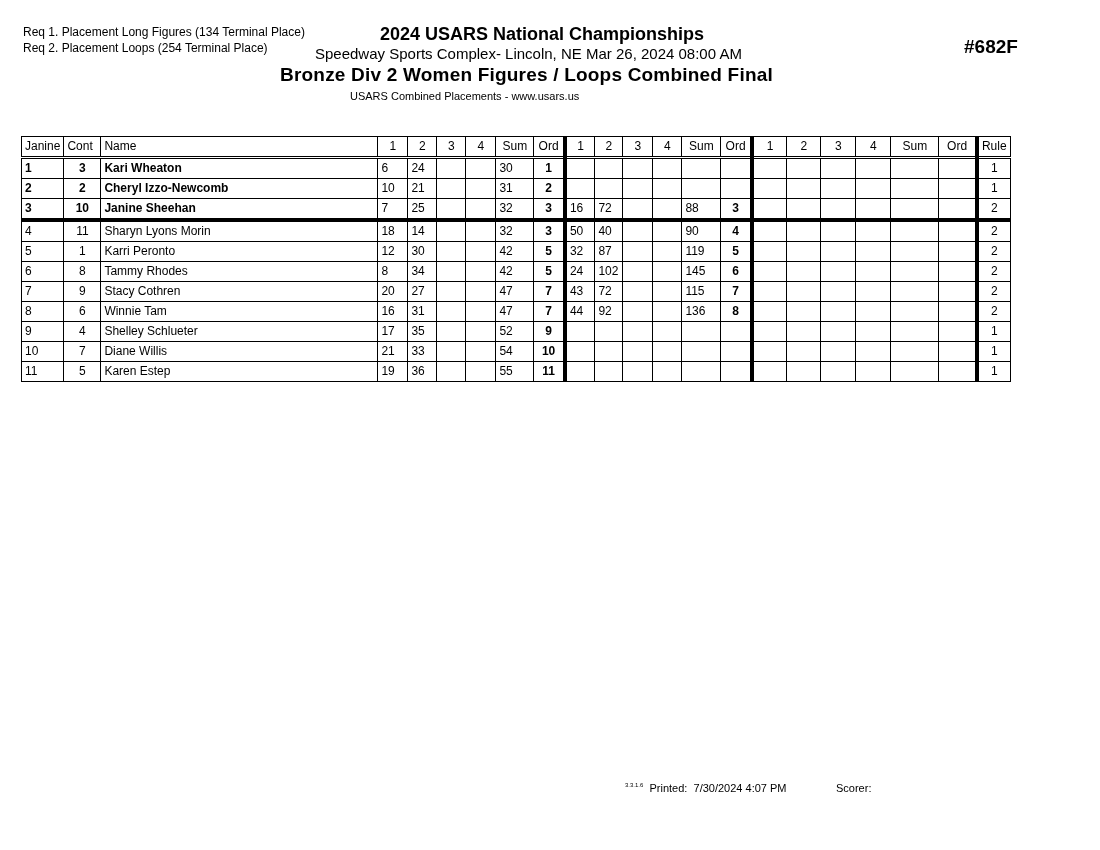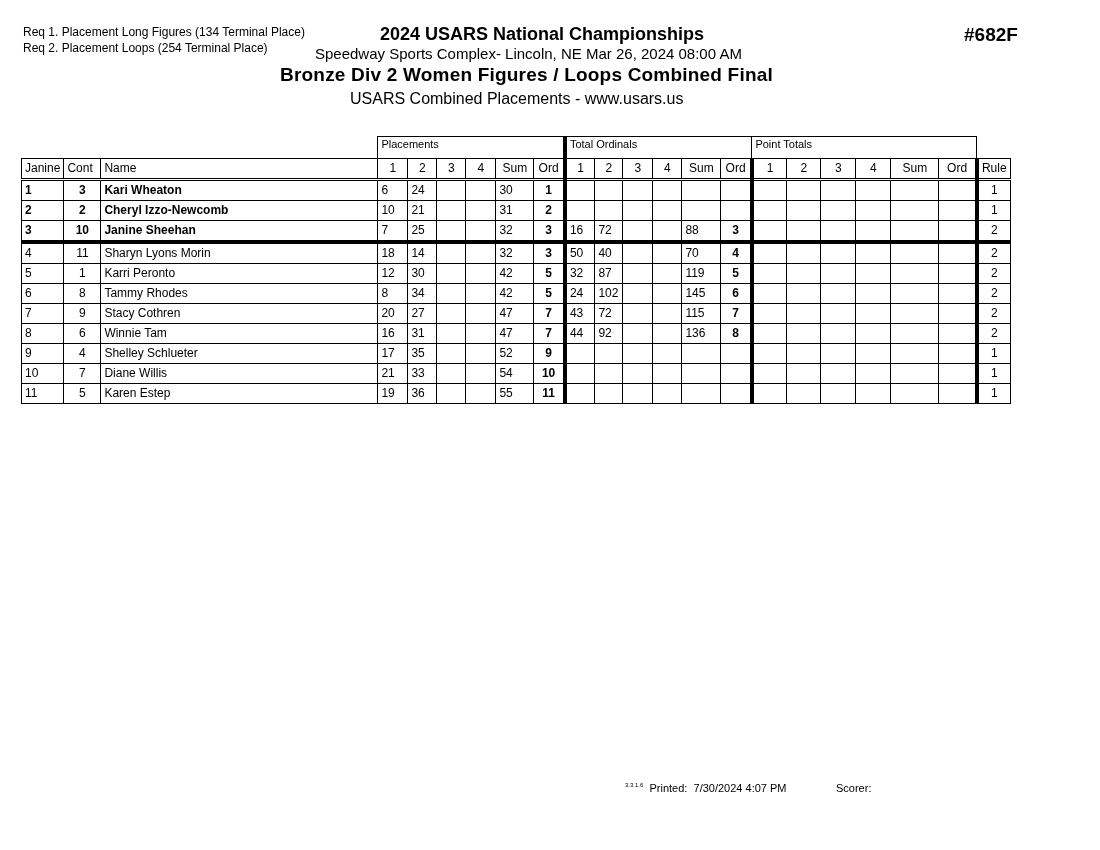--- a/index.html
+++ b/index.html
@@ -3,21 +3,21 @@
 <meta charset="utf-8">
 <style>
   html, body { margin:0; padding:0; background:#ffffff; }
   body { width:1100px; height:850px; position:relative; overflow:hidden;
          font-family:"Liberation Sans", sans-serif; color:#000; }
   .abs { position:absolute; white-space:nowrap; }
   .req { font-size:12px; left:23px; }
   .title { font-size:18px; font-weight:bold; }
   .event { font-size:15px; }
   .div-title { font-size:19px; font-weight:bold; letter-spacing:0.2px; }
-  .subtitle { font-size:16px;text-align:center; }
+  .subtitle { font-size:11px;text-align:center; }
   .event-num { font-size:19px; font-weight:bold; }
 
   table.grid { position:absolute; left:21px; top:136px; border-collapse:collapse;
                font-size:12px; table-layout:fixed; }
   table.grid td { border:1px solid #000; height:19px; padding:0 3px; line-height:19px;
                   overflow:hidden; white-space:nowrap; }
   table.grid tr.grp td { height:21px; line-height:14px; vertical-align:top; font-size:11px; padding-top:0; }
   table.grid tr.grp td.blank { border:none; }
   table.grid tr.hdr td { border-bottom:3px double #000; }
   .c { text-align:center; }
@@ -30,21 +30,21 @@
 </head>
 <body>
 
 <div class="abs req" style="top:25px;">Req  1.  Placement Long Figures (134 Terminal Place)</div>
 <div class="abs req" style="top:41px;">Req  2.  Placement Loops (254 Terminal Place)</div>
 
 <div class="abs title" style="left:380px; top:24px;">2024 USARS National Championships</div>
 <div class="abs event" style="left:315px; top:45px;">Speedway Sports Complex- Lincoln, NE  Mar 26, 2024  08:00 AM</div>
 <div class="abs div-title" style="left:280px; top:64px;">Bronze Div 2 Women Figures / Loops Combined Final</div>
 <div class="abs subtitle" style="left:350px; top:90px;">USARS Combined Placements - www.usars.us</div>
-<div class="abs event-num" style="left:964px; top:24px;">#682F</div>
+<div class="abs event-num" style="left:964px; top:36px;">#682F</div>
 
 <table class="grid" id="grid">
   <colgroup>
     <col style="width:38px">
       <col style="width:37px">
       <col style="width:277px">
     <col style="width:30px">
       <col style="width:29px">
       <col style="width:29px">
       <col style="width:30px">
@@ -58,27 +58,20 @@
       <col style="width:31px">
     <col style="width:35px">
       <col style="width:34px">
       <col style="width:35px">
       <col style="width:35px">
       <col style="width:48px">
       <col style="width:38px">
     <col style="width:31px">
   </colgroup>
   <tbody>
-      <tr class="grp">
-    <td class="blank" colspan="3"></td>
-    <td colspan="6">Placements</td>
-    <td colspan="6" class="thickL">Total Ordinals</td>
-    <td colspan="6">Point Totals</td>
-    <td class="blank"></td>
-  </tr>
   <tr class="hdr">
     <td>Janine</td>
     <td>Cont</td>
     <td>Name</td>
     <td class="c">1</td>
     <td class="c">2</td>
     <td class="c">3</td>
     <td class="c">4</td>
     <td class="c">Sum</td>
     <td class="c">Ord</td>
@@ -177,21 +170,21 @@
         <td>18</td>
         <td>14</td>
         <td></td>
         <td></td>
         <td>32</td>
         <td class="c b">3</td>
         <td class="thickL">50</td>
         <td>40</td>
         <td></td>
         <td></td>
-        <td>70</td>
+        <td>90</td>
         <td class="c b">4</td>
         <td class="thickL"></td>
         <td></td>
         <td></td>
         <td></td>
         <td></td>
         <td class="c b"></td>
         <td class="c thickL">2</td>
       </tr>
       <tr>

